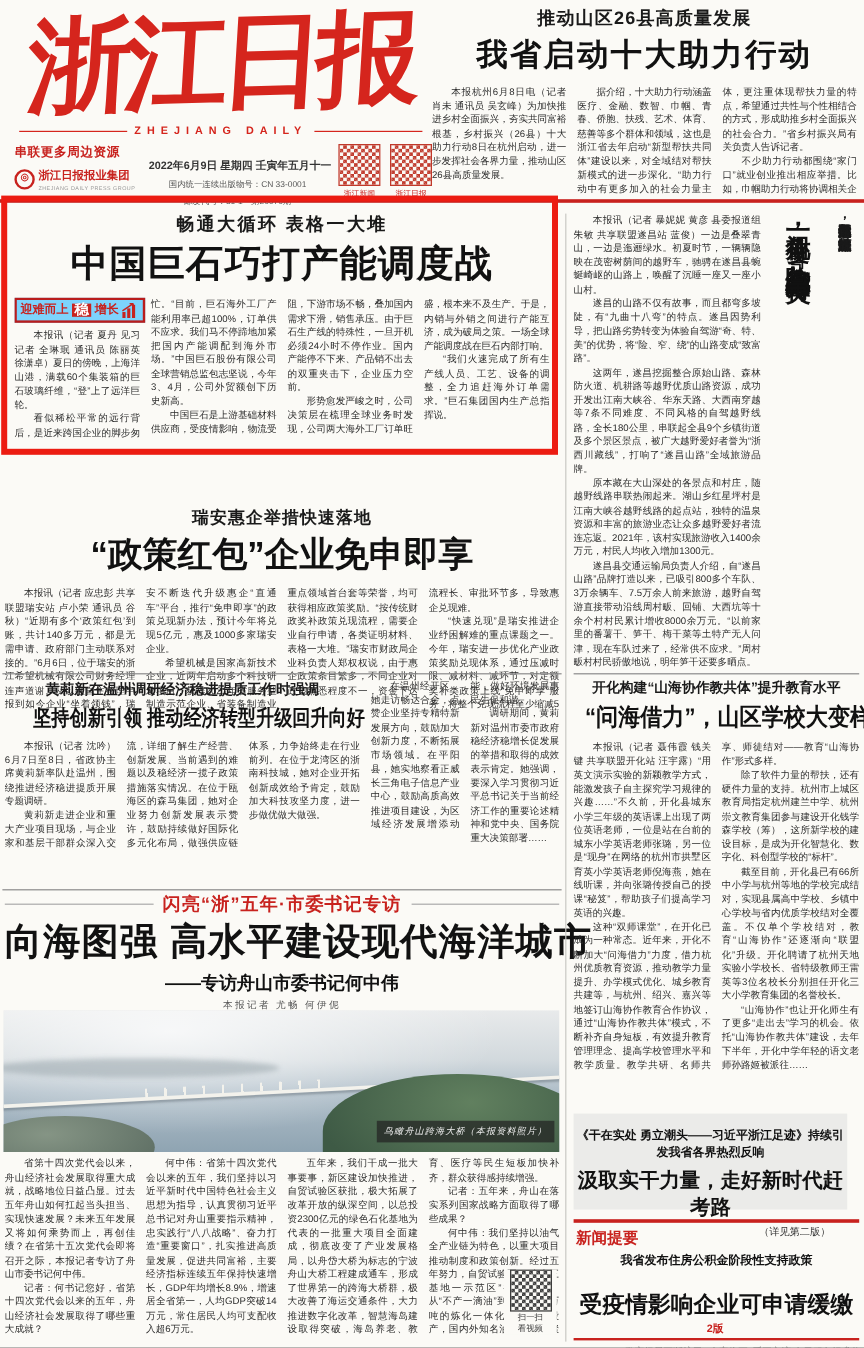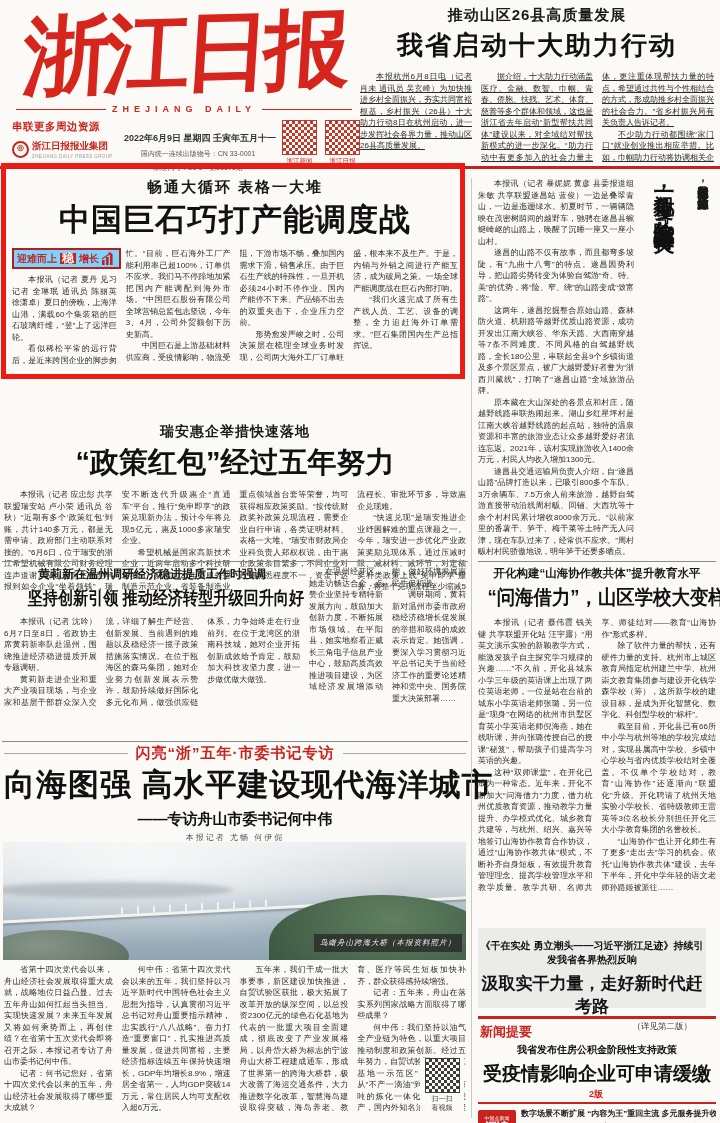--- a/index.html
+++ b/index.html
@@ -39,21 +39,21 @@
   .bodytext p{margin:0;text-indent:2em;}
   .cols2{column-count:2;column-gap:9px;}
   .cols3{column-count:3;column-gap:9px;}
   .cols4{column-count:4;column-gap:9px;}
   .thin-rule{position:absolute;background:#8a8a8a;height:1px;}
   .vrule{position:absolute;background:#c9c9c4;width:1px;}
   
   #art-topright{position:absolute;left:360px;top:6px;width:354px;}
   #art-topright .kicker{font-size:15px;letter-spacing:1px;}
   #art-topright .headline{font-size:26px;letter-spacing:2px;margin-top:3px;}
-  #art-topright .bodytext{margin-top:8px;height:100px;text-decoration:underline;}
+  #art-topright .bodytext{margin-top:8px;height:100px;}
   
   #annotation-box{position:absolute;left:1px;top:163px;width:454px;height:206px;
       border:5px solid #ec1c12;z-index:40;pointer-events:none;}
   
   #art-jushi{position:absolute;left:12px;top:178px;width:446px;}
   #art-jushi .kicker{font-size:15px;letter-spacing:2px;}
   #art-jushi .headline{font-size:31px;letter-spacing:1px;margin-top:2px;}
   #art-jushi .bodytext{margin-top:7px;height:124px;}
   .stable-badge{width:99px;border:2px solid #b91c1c;padding:2px 3px;display:flex;align-items:center;
       gap:2px;margin:0 0 5px 0;break-inside:avoid;background:#7dd3fc;}
@@ -117,21 +117,21 @@
   #graybox{position:absolute;left:478px;top:928px;width:228px;height:80px;background:#ebebe9;
       text-align:center;padding-top:11px;box-sizing:border-box;}
   #graybox .g1{font-size:10px;font-weight:bold;color:#111;}
   #graybox .g2{font-size:17px;font-weight:900;color:#111;margin-top:5px;}
   #graybox .g3{font-size:8.5px;color:#333;text-align:right;padding-right:14px;margin-top:3px;}
   #digest{position:absolute;left:478px;top:1016px;width:238px;}
   .dg-toprule{height:3px;background:#c8221e;}
   .dg-label{color:#c8221e;font-weight:900;font-size:13px;margin:4px 0 2px 2px;}
   .dg-item1{text-align:center;}
   .dg-l1{font-size:10px;font-weight:bold;color:#111;}
-  .dg-l2{font-size:19px;font-weight:900;color:#111;margin-top:4px;white-space:nowrap;}
+  .dg-l2{font-size:19px;font-weight:900;color:#111;margin-top:17px;white-space:nowrap;}
   .dg-pagerow{display:flex;align-items:flex-end;justify-content:center;margin-top:1px;}
   .dg-page{color:#c8221e;font-weight:bold;font-size:9px;padding-right:2px;}
   .dg-rule{height:1.5px;background:#c8221e;margin-top:1px;}
   .dg-item2{display:flex;gap:5px;align-items:center;margin-top:4px;}
   .dg-badge{width:38px;height:30px;background:#c8221e;color:#fff;text-align:center;flex:none;
       display:flex;flex-direction:column;justify-content:center;border-radius:2px;}
   .dg-badge .b1{font-size:5px;line-height:6px;}
   .dg-badge .b2{font-size:12px;font-weight:900;line-height:13px;}
   .dg-item2-txt{flex:1;min-width:0;}
   .dg2-l1{font-size:8px;font-weight:bold;color:#222;white-space:nowrap;overflow:hidden;}
@@ -215,21 +215,21 @@
         <p>原本藏在大山深处的各景点和村庄，随越野线路串联热闹起来。湖山乡红星坪村是江南大峡谷越野线路的起点站，独特的温泉资源和丰富的旅游业态让众多越野爱好者流连忘返。2021年，该村实现旅游收入1400余万元，村民人均收入增加1300元。</p>
         <p>遂昌县交通运输局负责人介绍，自“遂昌山路”品牌打造以来，已吸引800多个车队、3万余辆车、7.5万余人前来旅游，越野自驾游直接带动沿线周村畈、回铺、大西坑等十余个村村民累计增收8000余万元。“以前家里的番薯干、笋干、梅干菜等土特产无人问津，现在车队过来了，经常供不应求。”周村畈村村民骄傲地说，明年笋干还要多晒点。</p>
         <p>接下来，遂昌还将进一步加大资金投入，完善配套设施，打造更加立体的“遂昌山路”区域公共品牌，串联更多周边资源。</p>
       </div>
     <div class="sc-big">视角一变，『险窄绕』亦是『奇特美』</div>
     <div class="sc-kick">遂昌推出七条自驾越野线路，打造全域旅游品牌</div>
   </div>
 
   <div id="art-ruian">
     <div class="kicker">瑞安惠企举措快速落地</div>
-    <div class="headline">“政策红包”经过五年努力</div>
+    <div class="headline">“政策红包”企业免申即享</div>
     <div class="bodytext cols4">
         <p>本报讯（记者 应忠彭 共享联盟瑞安站 卢小荣 通讯员 谷秋）“近期有多个‘政策红包’到账，共计140多万元，都是无需申请、政府部门主动联系对接的。”6月6日，位于瑞安的浙江希望机械有限公司财务经理连声道谢。从以往自主整理申报到如今企业“坐着领钱”，瑞安不断迭代升级惠企“直通车”平台，推行“免申即享”的政策兑现新办法，预计今年将兑现5亿元，惠及1000多家瑞安企业。</p>
         <p>希望机械是国家高新技术企业，近两年启动多个科技研发项目，获得2021年省服务型制造示范企业、省装备制造业重点领域首台套等荣誉，均可获得相应政策奖励。“按传统财政奖补政策兑现流程，需要企业自行申请，各类证明材料、表格一大堆。”瑞安市财政局企业科负责人郑权权说，由于惠企政策条目繁多，不同企业对政策熟悉程度不一，资金下达流程长、审批环节多，导致惠企兑现难。</p>
         <p>“快速兑现”是瑞安推进企业纾困解难的重点课题之一。今年，瑞安进一步优化产业政策奖励兑现体系，通过压减时限、减材料、减环节，对定额奖补类政策上线“免申即享”服务，将整个兑现流程至少缩减5个工作日，让“政策红包”快速直达企业账户。</p>
       </div>
   </div>
   <div class="thin-rule" style="left:2px;top:561px;width:466px;"></div>
 
   <div id="art-huang">
     <div class="hl-left">

